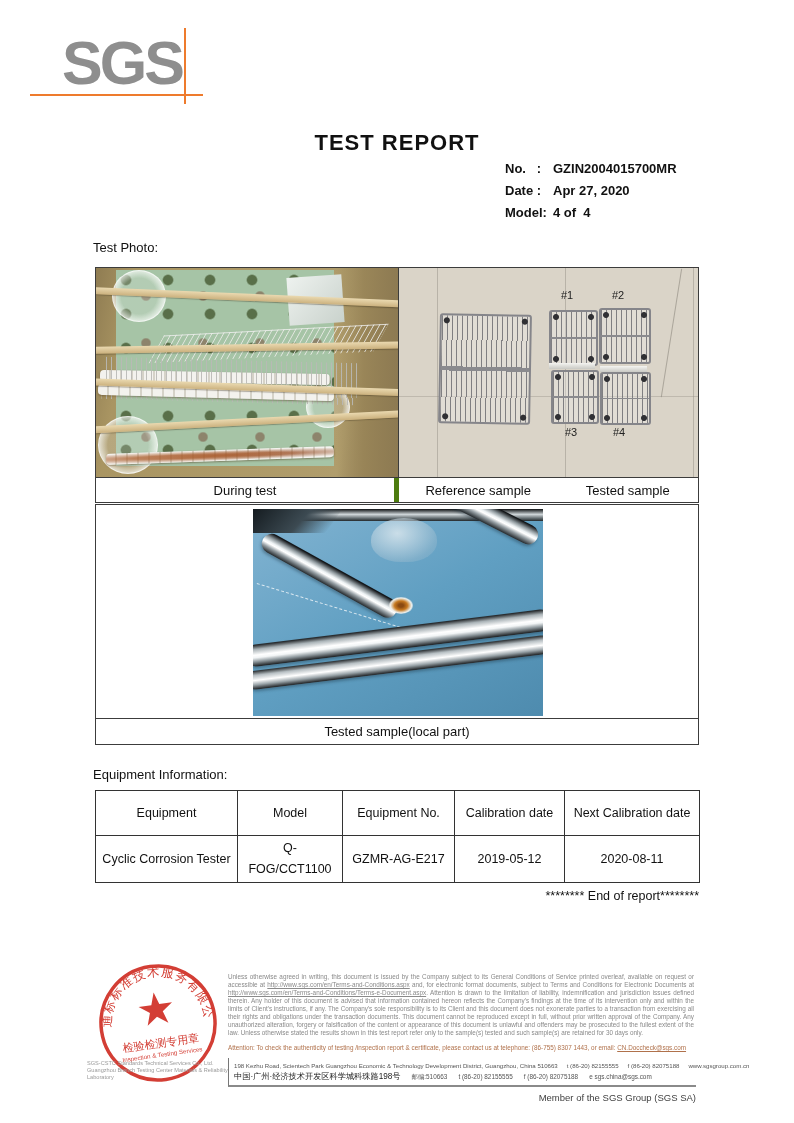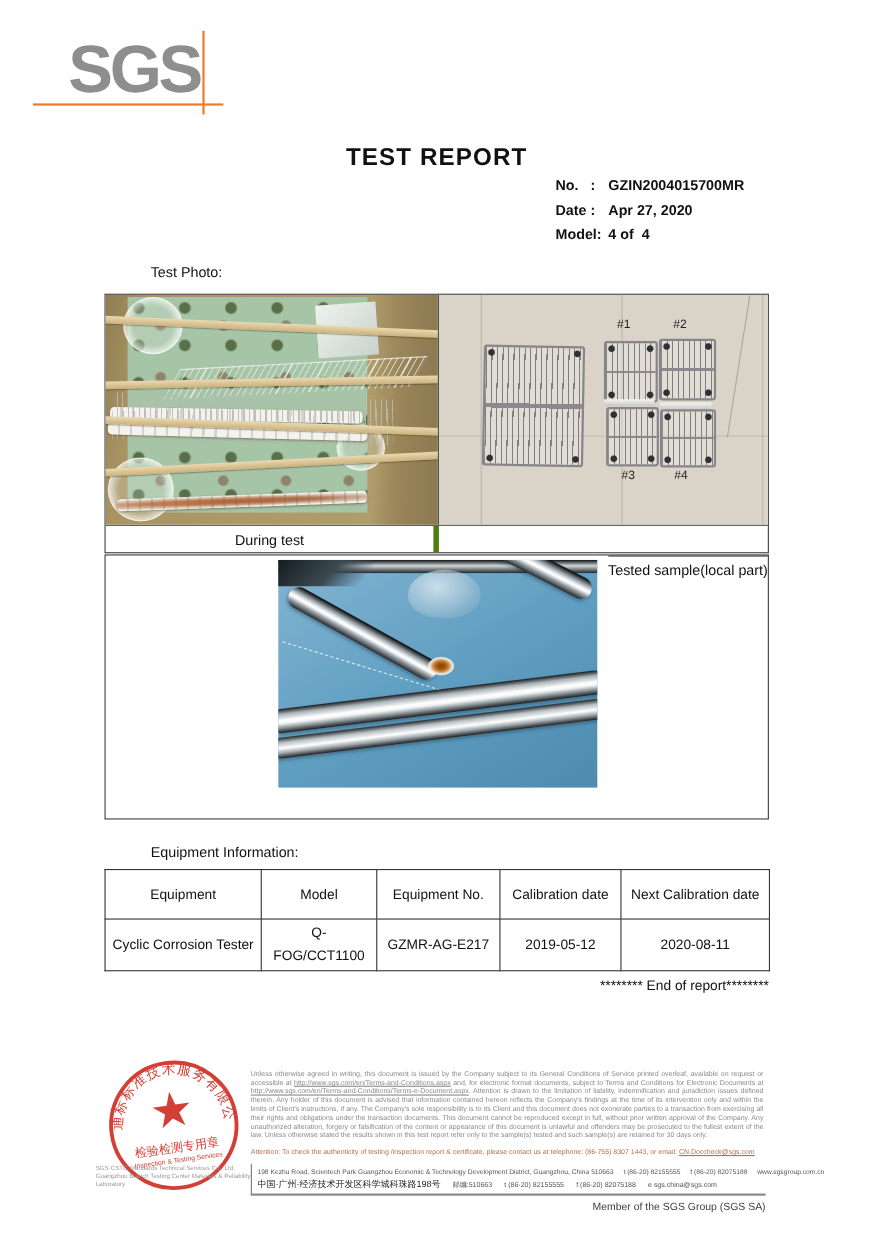--- a/index.html
+++ b/index.html
@@ -14,39 +14,39 @@
   .sgs-vline { position:absolute; left:184px; top:28px; width:2px; height:76px; background:#ee7b2d; }
   .sgs-hline { position:absolute; left:30px; top:94px; width:173px; height:2px; background:#ee7b2d; }
   
   .report-title { position:absolute; top:130px; left:0; width:100%; text-align:center;
                   font-size:22px; font-weight:bold; letter-spacing:1px; }
   .meta { position:absolute; left:505px; top:157px; font-size:13px; font-weight:bold; }
   .meta-row { display:flex; height:22px; align-items:center; }
   .meta-label { white-space:pre; width:48px; }
   .meta-value { white-space:pre; }
   
-  .section-label { position:absolute; left:93px; font-size:13px;margin-left:44px; }
+  .section-label { position:absolute; left:93px; font-size:13px; }
   .lbl-photo { top:240px; }
   .lbl-equip { top:767px; }
   
   .ptable { position:absolute; left:95px; top:267px; width:604px; height:236px;
             border:1px solid #3c3c3c; box-sizing:border-box; display:flex; flex-direction:column; }
   .ptable-photos { flex:1; display:flex; min-height:0; }
   .pcell { position:relative; overflow:hidden; box-sizing:border-box; }
   .pcell-left { width:303px; border-right:1px solid #3c3c3c; }
   .pcell-right { flex:1; }
   .ptable-caps { height:24px; border-top:1px solid #3c3c3c; display:flex; font-size:13px; }
   .cap-left { width:303px; border-right:5px solid #4d7c0f; box-sizing:border-box;
               display:flex; align-items:center; justify-content:center; }
   .cap-right { flex:1; display:flex; align-items:center; }
   .cap-right span { display:block; text-align:center; }
   .cap-ref { width:53%; } .cap-test { width:47%; }
   
   .ptable2 { position:absolute; left:95px; top:504px; width:604px; height:241px;
-             border:1px solid #3c3c3c; box-sizing:border-box; display:flex; flex-direction:row; }
+             border:1px solid #3c3c3c; box-sizing:border-box; display:flex; flex-direction:column; }
   .ptable2-area { flex:1; position:relative; }
   .ptable2-cap { height:25px; border-top:1px solid #3c3c3c; display:flex;
                  align-items:center; justify-content:center; font-size:13px; }
   
   .photo1 { position:absolute; inset:0;
             background:linear-gradient(100deg,#8f7c52,#a99562 12%,#b09d6c 82%,#93805a); }
   .p1-green { position:absolute; left:20px; top:2px; width:218px; height:196px;
     background-color:#a6c4a6;
     background-image:
       radial-gradient(circle at 10px 10px, rgba(70,90,50,0.8) 4.5px, transparent 6px),
@@ -226,20 +226,24 @@
           <div class="rack rack-t4"></div>
           <div class="p2-label p2-l1">#1</div>
           <div class="p2-label p2-l2">#2</div>
           <div class="p2-label p2-l3">#3</div>
           <div class="p2-label p2-l4">#4</div>
         </div>
       </div>
     </div>
     <div class="ptable-caps">
       <div class="cap-left">During test</div>
+      <div class="cap-right">
+        <span class="cap-ref">Reference sample</span>
+        <span class="cap-test">Tested sample</span>
+      </div>
     </div>
   </div>
 
   <div class="ptable2">
     <div class="ptable2-area">
       <div class="photo3">
         <div class="p3-ttube"></div>
         <div class="p3-dark"></div>
         <div class="p3-blob"></div>
         <div class="p3-line"></div>

